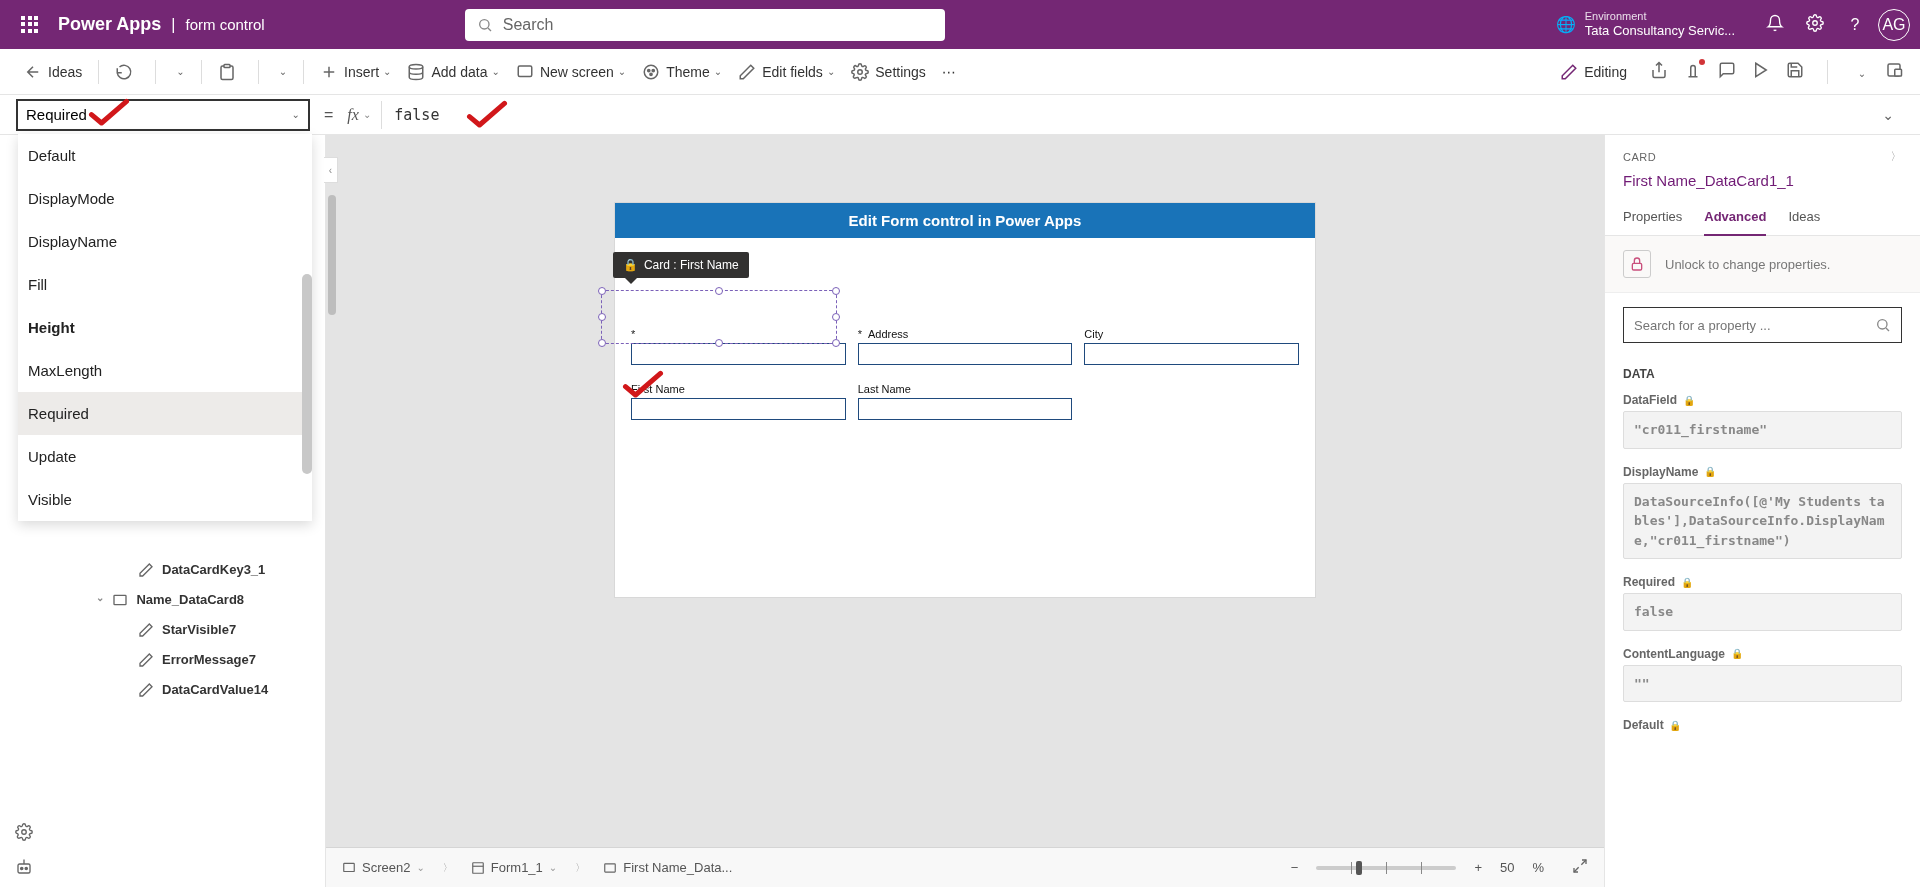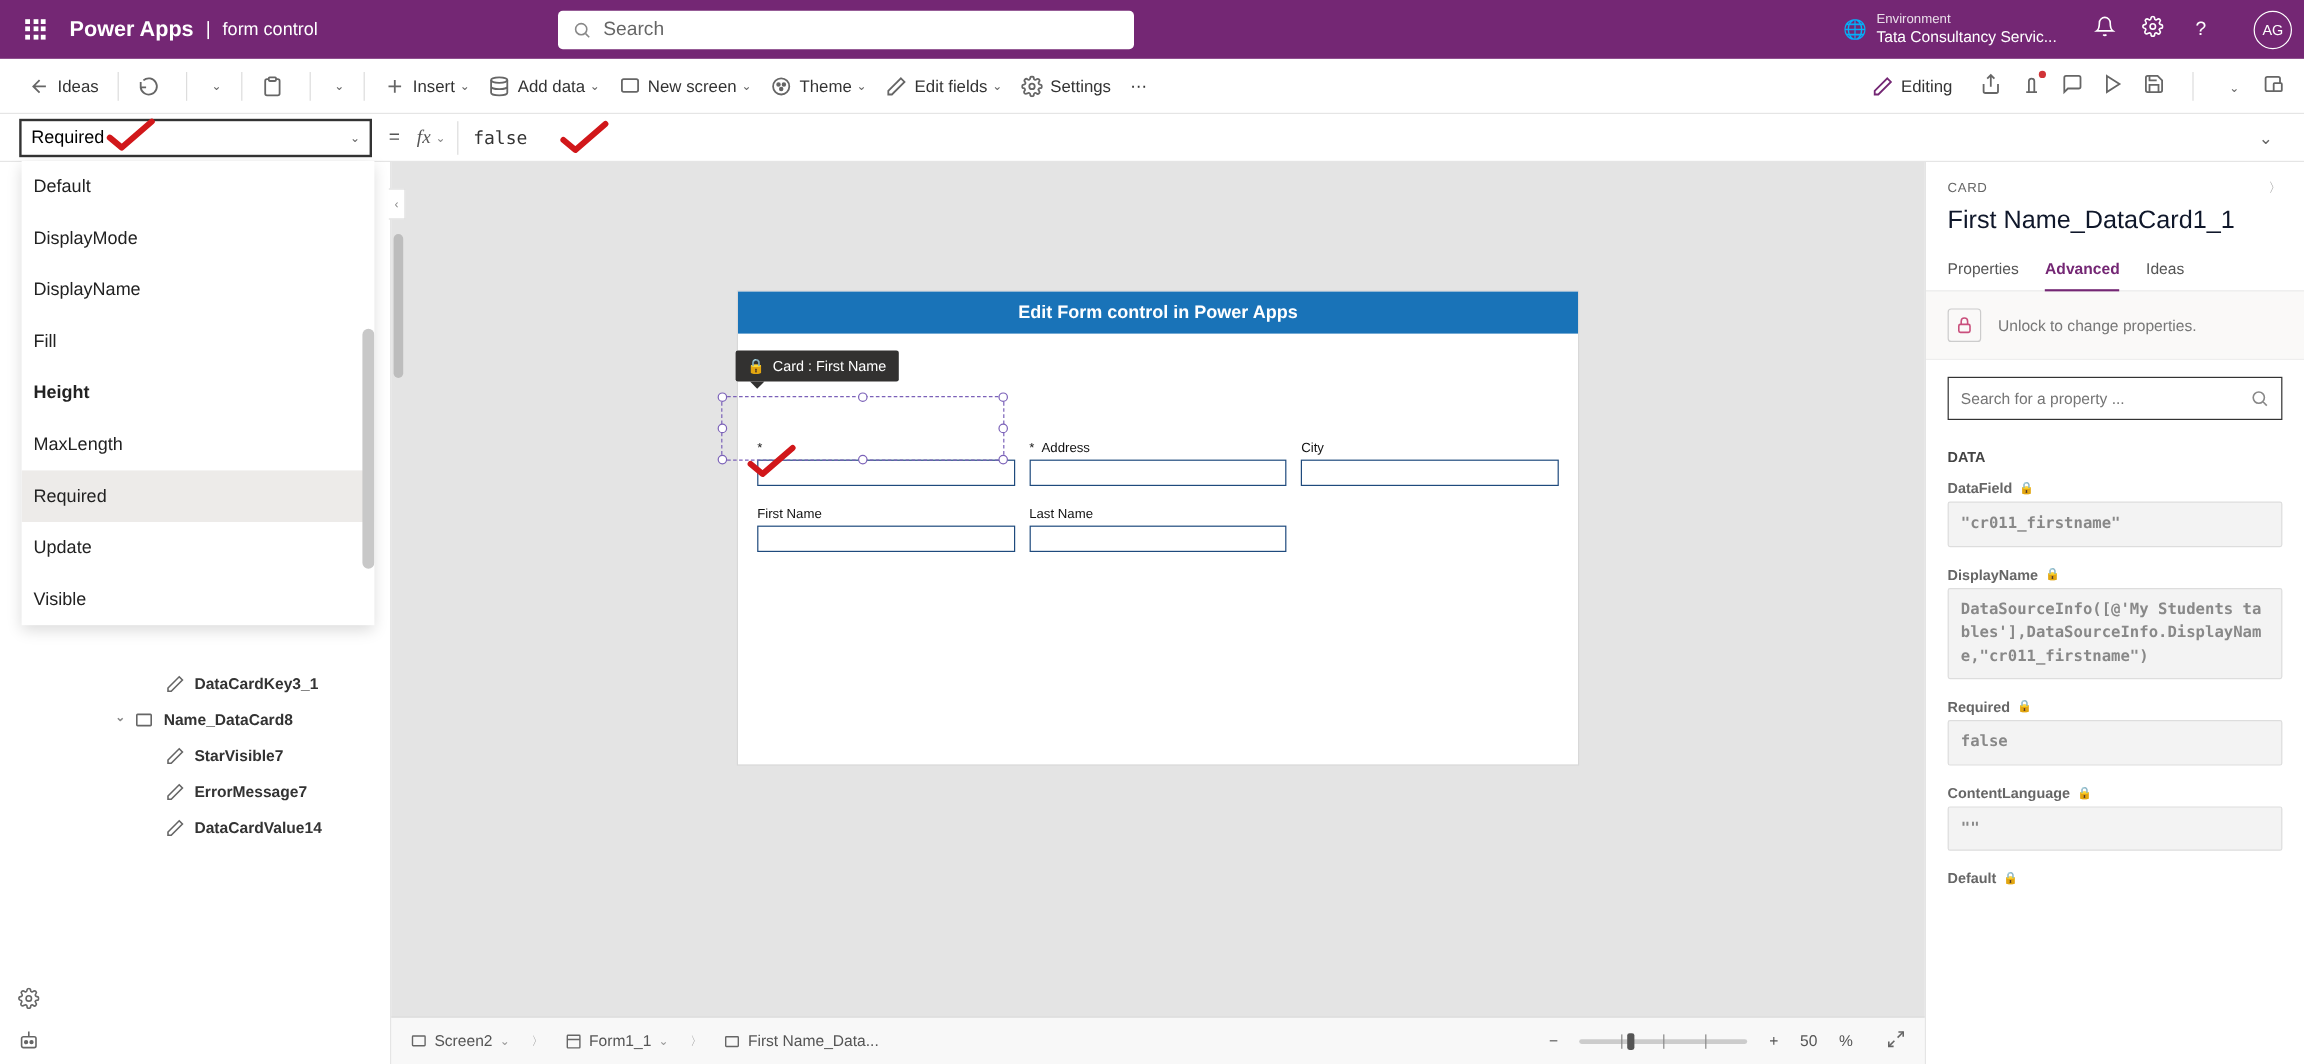--- a/index.html
+++ b/index.html
@@ -15,21 +15,21 @@
 .app-sub { font-size: 15px; }
 .search-box { flex: 0 0 480px; margin-left: 200px; background: #fff; border-radius: 4px; height: 32px; display: flex; align-items: center; padding: 0 12px; color: #666; }
 .search-box svg { width: 16px; height: 16px; margin-right: 10px; }
 .hdr-spacer { flex: 1; }
 .env { display: flex; align-items: center; margin-right: 20px; }
 .env-icon { margin-right: 8px; }
 .env-text { font-size: 11px; line-height: 1.2; }
 .env-label { opacity: .85; }
 .env-name { font-size: 13px; }
 .hdr-icon { width: 40px; text-align: center; font-size: 16px; cursor: pointer; }
-.avatar { width: 32px; height: 32px; border-radius: 50%; border: 1px solid #fff; display: flex; align-items: center; justify-content: center; font-size: 12px; margin-left: 24px; }
+.avatar { width: 32px; height: 32px; border-radius: 50%; border: 1px solid #fff; display: flex; align-items: center; justify-content: center; font-size: 16px; margin-left: 3px; }
 
 
 .toolbar { height: 46px; border-bottom: 1px solid #e5e5e5; display: flex; align-items: center; padding: 0 16px; font-size: 14px; color: #333; }
 .tb-btn { display: flex; align-items: center; padding: 6px 8px; cursor: pointer; border-radius: 3px; }
 .tb-btn svg, .tb-btn .ico { width: 18px; height: 18px; margin-right: 6px; }
 .tb-sep { width: 1px; height: 24px; background: #ddd; margin: 0 8px; }
 .tb-chev { margin-left: 4px; font-size: 10px; color: #666; }
 .tb-right { margin-left: auto; display: flex; align-items: center; gap: 14px; }
 .tb-right .ic { width: 20px; text-align: center; cursor: pointer; color: #555; position: relative; }
 .red-dot { position: absolute; top: -2px; right: -2px; width: 6px; height: 6px; background: #d13438; border-radius: 50%; }
@@ -58,21 +58,21 @@
 .left-tree { width: 326px; border-right: 1px solid #e5e5e5; background: #fff; padding-top: 420px; font-size: 13px; color: #333; overflow: hidden; position: relative; }
 .tree-item { display: flex; align-items: flex-start; padding: 7px 0 7px 138px; gap: 8px; font-weight: bold; }
 .tree-item.parent { padding-left: 96px; }
 .tree-item .ti-icon { width: 16px; height: 16px; color: #666; }
 
 
 .canvas-area { flex: 1; background: #e4e4e4; position: relative; display: flex; flex-direction: column; }
 .canvas-collapse { position: absolute; left: -2px; top: 22px; width: 14px; height: 26px; background: #fff; border: 1px solid #ddd; border-left: none; display: flex; align-items: center; justify-content: center; font-size: 10px; color: #888; cursor: pointer; }
 .canvas-scroll { position: absolute; left: 0; top: 56px; bottom: 44px; width: 12px; display: flex; align-items: flex-start; justify-content: center; }
 .canvas-thumb { width: 8px; height: 120px; background: #bdbdbd; border-radius: 4px; margin-top: 4px; }
-.canvas-viewport { flex: 1; display: flex; justify-content: center; padding-top: 108px; }
+.canvas-viewport { flex: 1; display: flex; justify-content: center; padding-top: 68px; }
 .app-screen { width: 700px; height: 394px; background: #fff; box-shadow: 0 0 0 1px rgba(0,0,0,.05); position: relative; }
 .screen-header { background: #1973b8; color: #fff; text-align: center; font-weight: 700; font-size: 15px; padding: 9px 0; }
 .form-body { padding: 90px 16px 0; display: grid; grid-template-columns: repeat(3, 1fr); gap: 18px 12px; position: relative; }
 .field { position: relative; }
 .field-label { font-size: 11px; color: #111; margin-bottom: 3px; display: block; }
 .field-label .req { color: #222; margin-right: 6px; }
 .field-input { width: 100%; height: 22px; border: 1px solid #1f4a7d; background: #fff; }
 .selected-card { position: absolute; border: 1px dashed #7b61b8; }
 .sel-handle { position: absolute; width: 8px; height: 8px; background: #fff; border: 1px solid #7b61b8; border-radius: 50%; }
 .tooltip { position: absolute; background: #323130; color: #fff; font-size: 12px; padding: 6px 10px; border-radius: 2px; display: flex; align-items: center; gap: 6px; }
@@ -84,21 +84,21 @@
 .crumb-sep { color: #999; font-size: 10px; }
 .cb-spacer { flex: 1; }
 .zoom-slider { width: 140px; height: 4px; background: #ccc; position: relative; border-radius: 2px; }
 .zoom-slider .tick { position: absolute; top: -4px; width: 1px; height: 12px; background: #888; }
 .zoom-handle { position: absolute; top: -5px; width: 6px; height: 14px; background: #555; border-radius: 2px; }
 
 
 .right-panel { width: 316px; border-left: 1px solid #e5e5e5; background: #fff; display: flex; flex-direction: column; font-size: 13px; color: #333; }
 .rp-head { padding: 14px 18px 6px; }
 .rp-type { font-size: 11px; letter-spacing: .5px; color: #666; display: flex; justify-content: space-between; align-items: center; }
-.rp-name { font-size: 21px; margin-top: 8px; color: #0f172a; }
+.rp-name { font-size: 15px; margin-top: 8px; color: #701a75; }
 .rp-tabs { display: flex; gap: 22px; padding: 14px 18px 0; border-bottom: 1px solid #e5e5e5; font-size: 13px; }
 .rp-tab { padding-bottom: 10px; cursor: pointer; color: #555; }
 .rp-tab.active { color: #742774; font-weight: 600; border-bottom: 2px solid #742774; margin-bottom: -1px; }
 .rp-lock { background: #faf9f8; padding: 14px 18px; display: flex; align-items: center; gap: 14px; border-bottom: 1px solid #eee; color: #777; }
 .rp-lock-icon { width: 28px; height: 28px; border: 1px solid #ccc; border-radius: 3px; display: flex; align-items: center; justify-content: center; color: #c94f7c; }
 .rp-search { margin: 14px 18px; border: 1px solid #333; height: 36px; display: flex; align-items: center; padding: 0 10px; justify-content: space-between; }
 .rp-search input { border: none; outline: none; flex: 1; font-size: 13px; }
 .rp-section-title { padding: 10px 18px 6px; font-size: 12px; font-weight: 600; color: #444; }
 .rp-field { padding: 6px 18px 10px; font-weight: bold; }
 .rp-field-label { font-size: 12px; color: #666; display: flex; align-items: center; gap: 6px; margin-bottom: 4px; }

